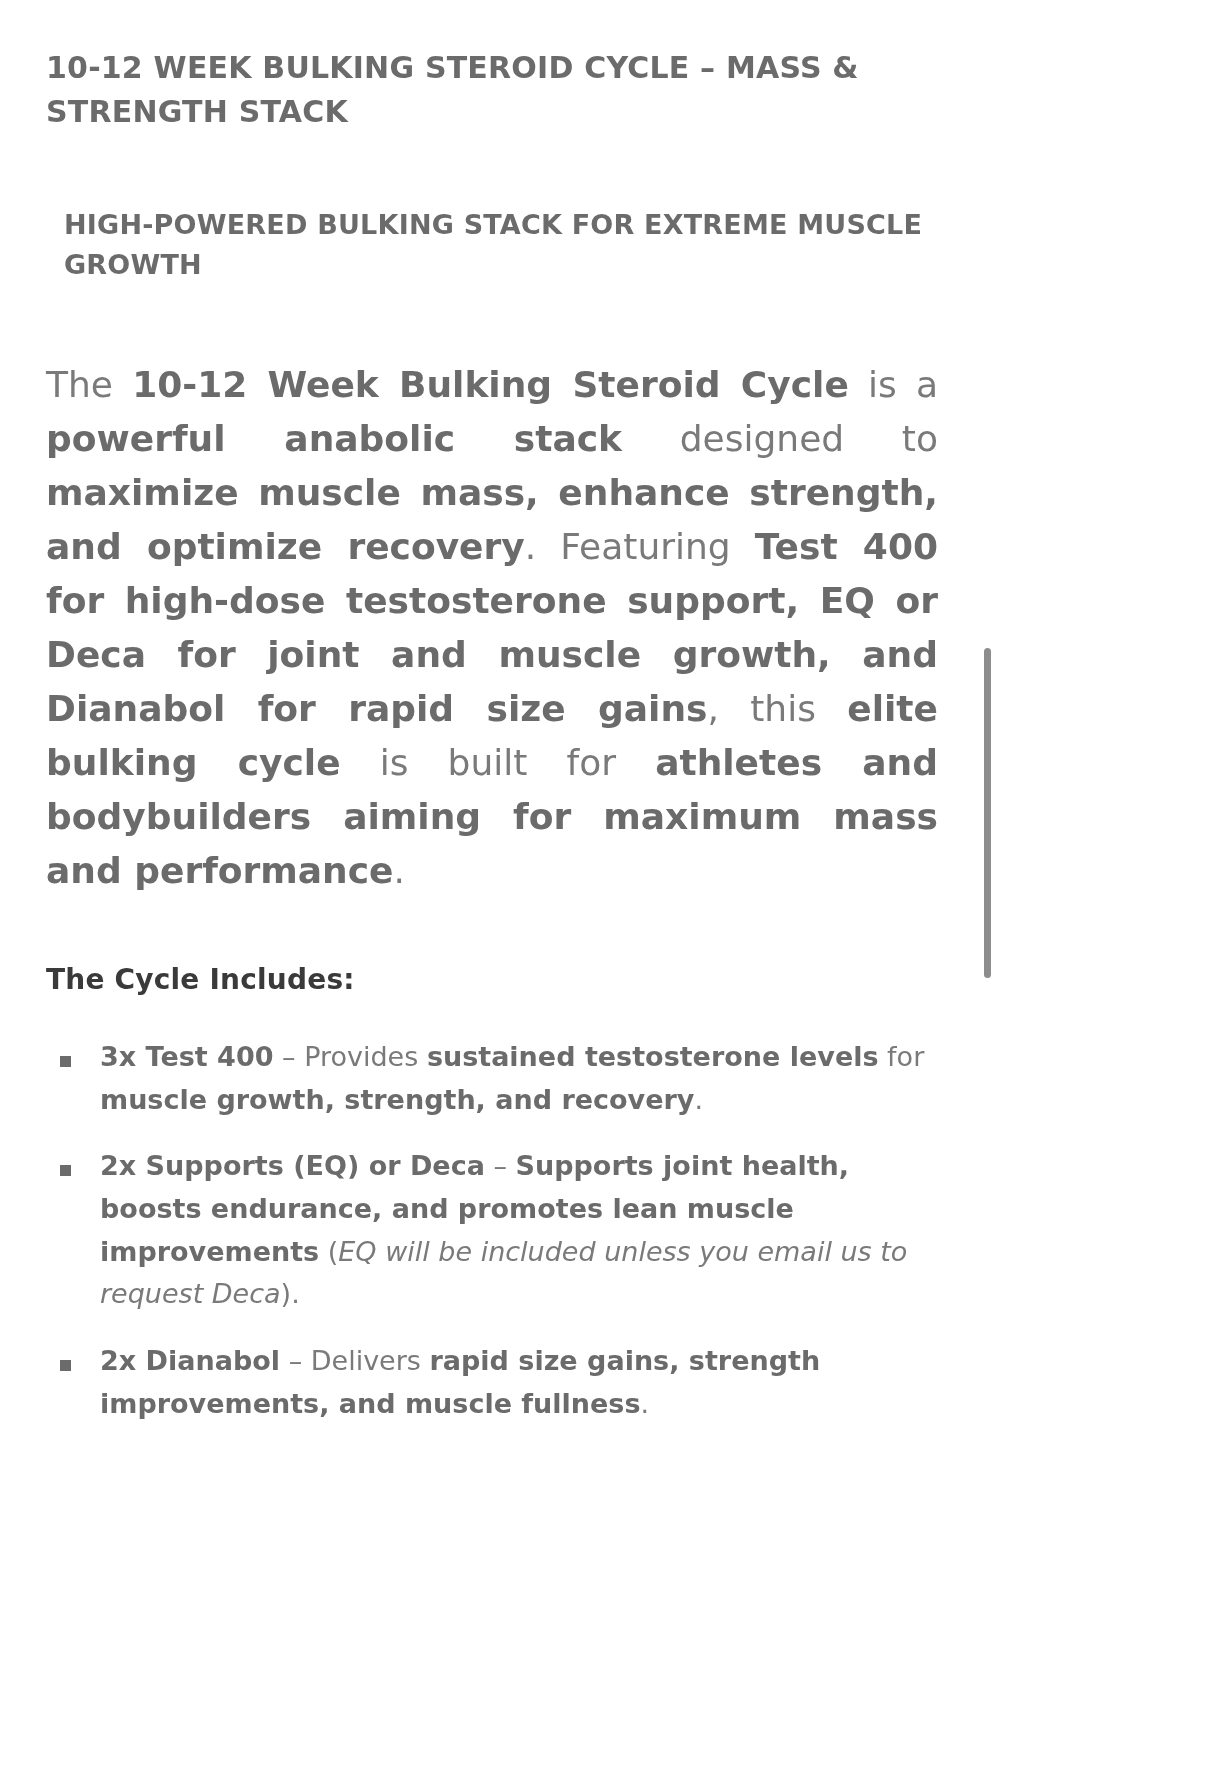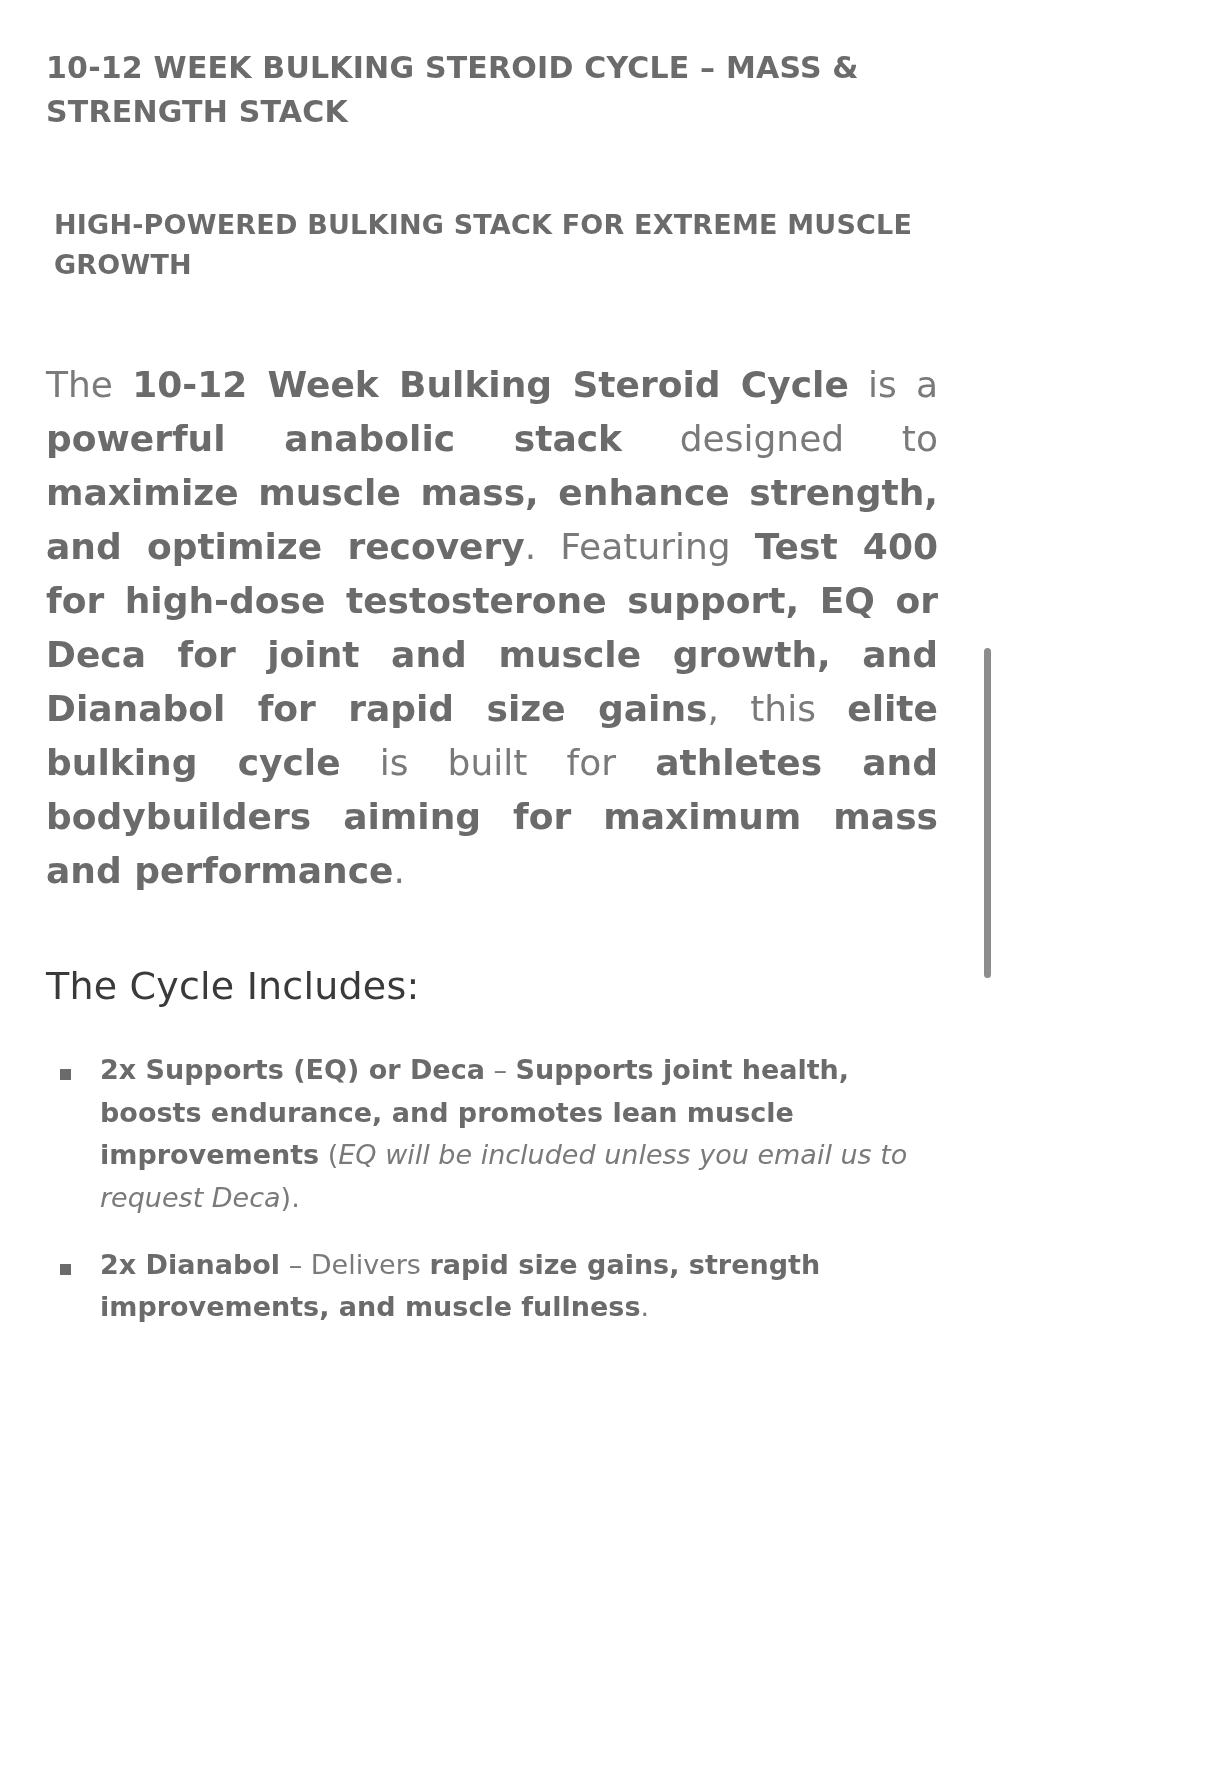--- a/index.html
+++ b/index.html
@@ -30,39 +30,39 @@
     margin: 0 0 0 0;
     letter-spacing: 0.2px;
     text-transform: uppercase;
     max-width: 1050px;
   }
   h2.subtitle {
     font-size: 27px;
     line-height: 1.5;
     font-weight: bold;
     color: #6b6b6b;
-    margin: 70px 0 0 8px;
+    margin: 70px 0 0 18px;
     letter-spacing: 0.2px;
     text-transform: uppercase;
     max-width: 1040px;
   }
   p.intro {
     font-size: 36px;
     line-height: 1.5;
     color: #7a7a7a;
     margin: 72px 0 0 0;
     text-align: justify;
     text-justify: inter-word;
     max-width: 1120px;
   }
   p.intro b { color: #6b6b6b; font-weight: bold; }
   h3.section-heading {
-    font-size: 38px;
+    font-size: 28px;
     line-height: 1.3;
-    font-weight: normal;
+    font-weight: bold;
     color: #3a3a3a;
     margin: 64px 0 0 0;
     letter-spacing: 0.2px;
   }
   ul.cycle-list {
     list-style: none;
     margin: 38px 0 0 0;
     padding: 0;
   }
   ul.cycle-list > li {
@@ -110,20 +110,21 @@
 
   <h1 class="title">10-12 WEEK BULKING STEROID CYCLE – MASS &amp; STRENGTH STACK</h1>
 
   <h2 class="subtitle">HIGH-POWERED BULKING STACK FOR EXTREME MUSCLE GROWTH</h2>
 
   <p class="intro">The <b>10-12 Week Bulking Steroid Cycle</b> is a <b>powerful anabolic stack</b> designed to <b>maximize muscle mass, enhance strength, and optimize recovery</b>. Featuring <b>Test 400 for high-dose testosterone support, EQ or Deca for joint and muscle growth, and Dianabol for rapid size gains</b>, this <b>elite bulking cycle</b> is built for <b>athletes and bodybuilders aiming for maximum mass and performance</b>.</p>
 
   <h3 class="section-heading">The Cycle Includes:</h3>
 
   <ul class="cycle-list">
+    <li><b>3x Test 400</b> – Provides <b>sustained testosterone levels</b> for <b>muscle growth, strength, and recovery</b>.</li>
     <li><b>2x Supports (EQ) or Deca</b> – <b>Supports joint health, boosts endurance, and promotes lean muscle improvements</b> (<i>EQ will be included unless you email us to request Deca</i>).</li>
     <li><b>2x Dianabol</b> – Delivers <b>rapid size gains, strength improvements, and muscle fullness</b>.</li>
   </ul>
 
   <div class="scrollbar-track"></div>
   <div class="scrollbar-thumb"></div>
 
 </div>
 
 </body></html>

